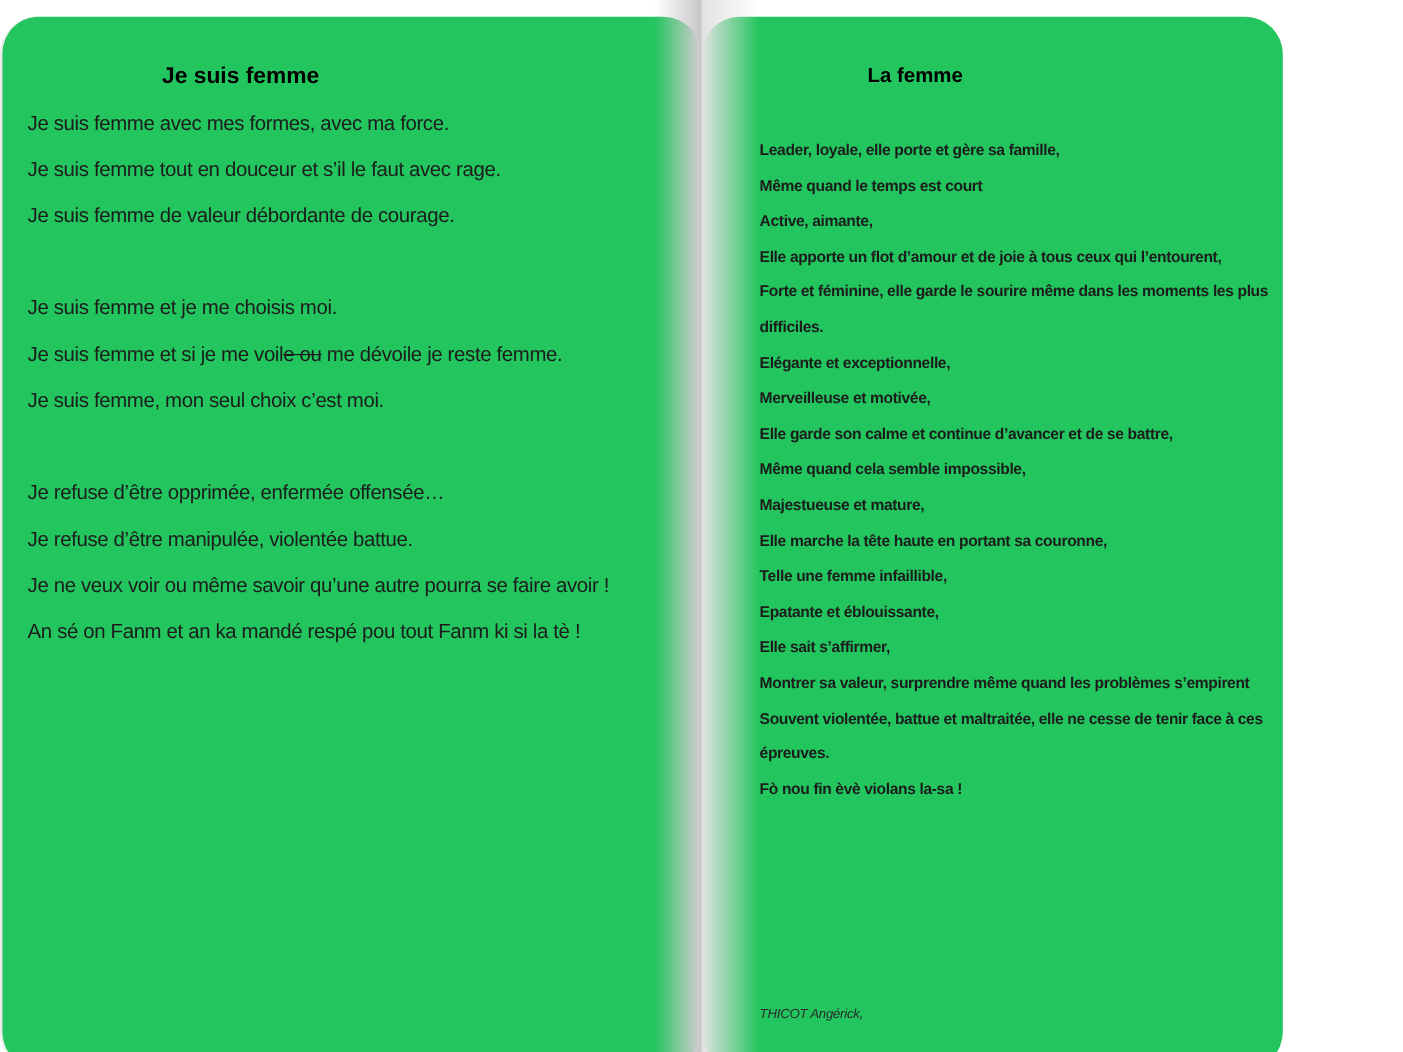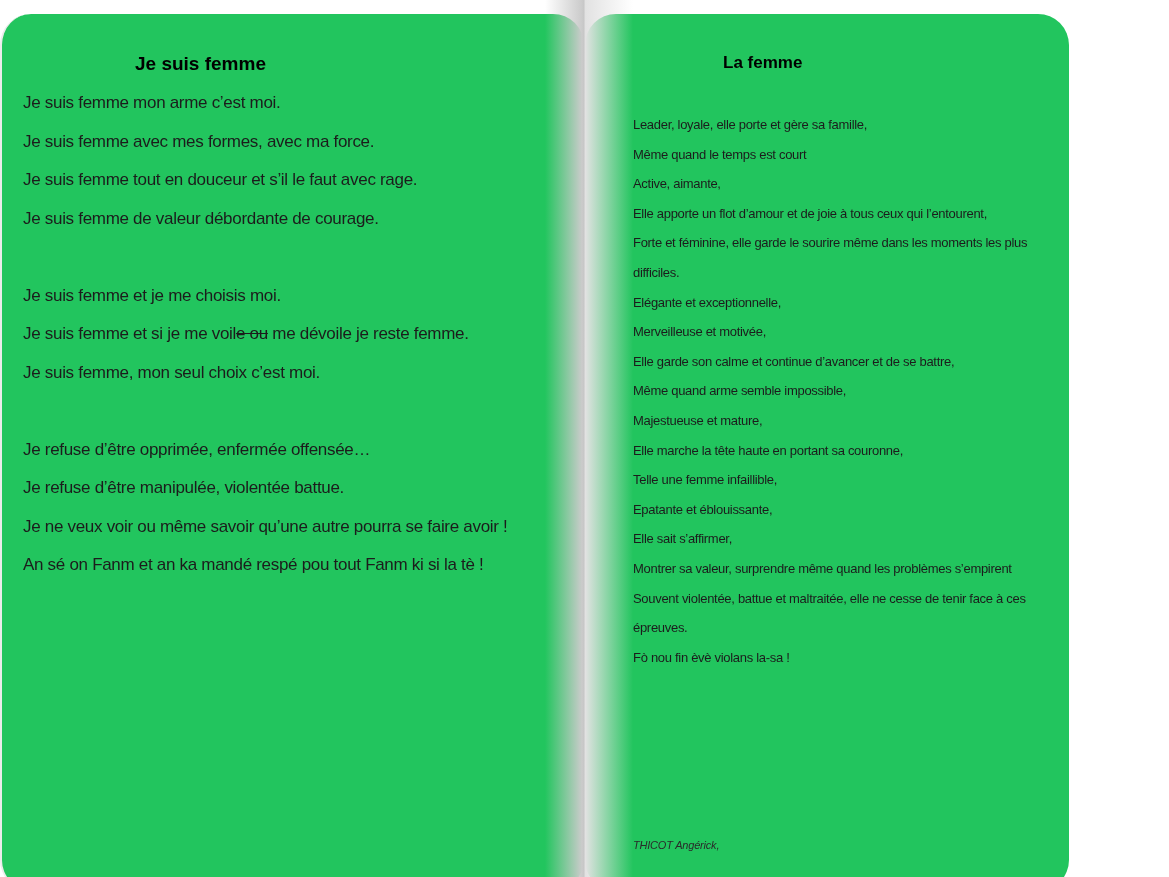--- a/index.html
+++ b/index.html
@@ -58,21 +58,21 @@
   }
   .page-left .stanza { margin: 0; }
   .page-left .stanza.first { margin-top: 8px; }
   .page-left .stanza + .stanza { margin-top: 38.5px; }
   .page-left .author {
     margin: 46px 0 0 0;
     font-size: 17px;
     line-height: 38.5px;
     letter-spacing: -0.3px;
   }
-  .page-right .body { margin-top: 36px; }
+  .page-right .body { margin-top: 36px; font-weight: bold; }
   .page-right p.line {
     margin: 0;
     font-size: 13px;
     line-height: 29.6px;
     letter-spacing: -0.3px;
   }
   .page-right .author {
     margin: 159px 0 0 0;
     font-size: 11px;
     line-height: 29.6px;
@@ -96,21 +96,20 @@
       rgba(226,226,226,0) 100%);
   }
 </style>
 </head>
 <body>
 
 <div class="page page-left">
   <h1 class="title">Je suis femme</h1>
 
   <div class="stanza first">
-    <p class="line">Je suis femme mon arme c’est moi.</p>
     <p class="line">Je suis femme avec mes formes, avec ma force.</p>
     <p class="line">Je suis femme tout en douceur et s’il le faut avec rage.</p>
     <p class="line">Je suis femme de valeur débordante de courage.</p>
   </div>
 
   <div class="stanza">
     <p class="line">Je suis femme et je me choisis moi.</p>
     <p class="line"><span>Je suis femme et si je me voil</span><span class="strike">e ou</span><span> me dévoile je reste femme.</span></p>
     <p class="line">Je suis femme, mon seul choix c’est moi.</p>
   </div>
@@ -129,21 +128,21 @@
 
   <div class="body">
     <p class="line">Leader, loyale, elle porte et gère sa famille,</p>
     <p class="line">Même quand le temps est court</p>
     <p class="line">Active, aimante,</p>
     <p class="line">Elle apporte un flot d’amour et de joie à tous ceux qui l’entourent,</p>
     <p class="line">Forte et féminine, elle garde le sourire même dans les moments les plus difficiles.</p>
     <p class="line">Elégante et exceptionnelle,</p>
     <p class="line">Merveilleuse et motivée,</p>
     <p class="line">Elle garde son calme et continue d’avancer et de se battre,</p>
-    <p class="line">Même quand arme semble impossible,</p>
+    <p class="line">Même quand cela semble impossible,</p>
     <p class="line">Majestueuse et mature,</p>
     <p class="line">Elle marche la tête haute en portant sa couronne,</p>
     <p class="line">Telle une femme infaillible,</p>
     <p class="line">Epatante et éblouissante,</p>
     <p class="line">Elle sait s’affirmer,</p>
     <p class="line">Montrer sa valeur, surprendre même quand les problèmes s’empirent</p>
     <p class="line">Souvent violentée, battue et maltraitée, elle ne cesse de tenir face à ces épreuves.</p>
     <p class="line">Fò nou fin èvè violans la-sa !</p>
   </div>
 

